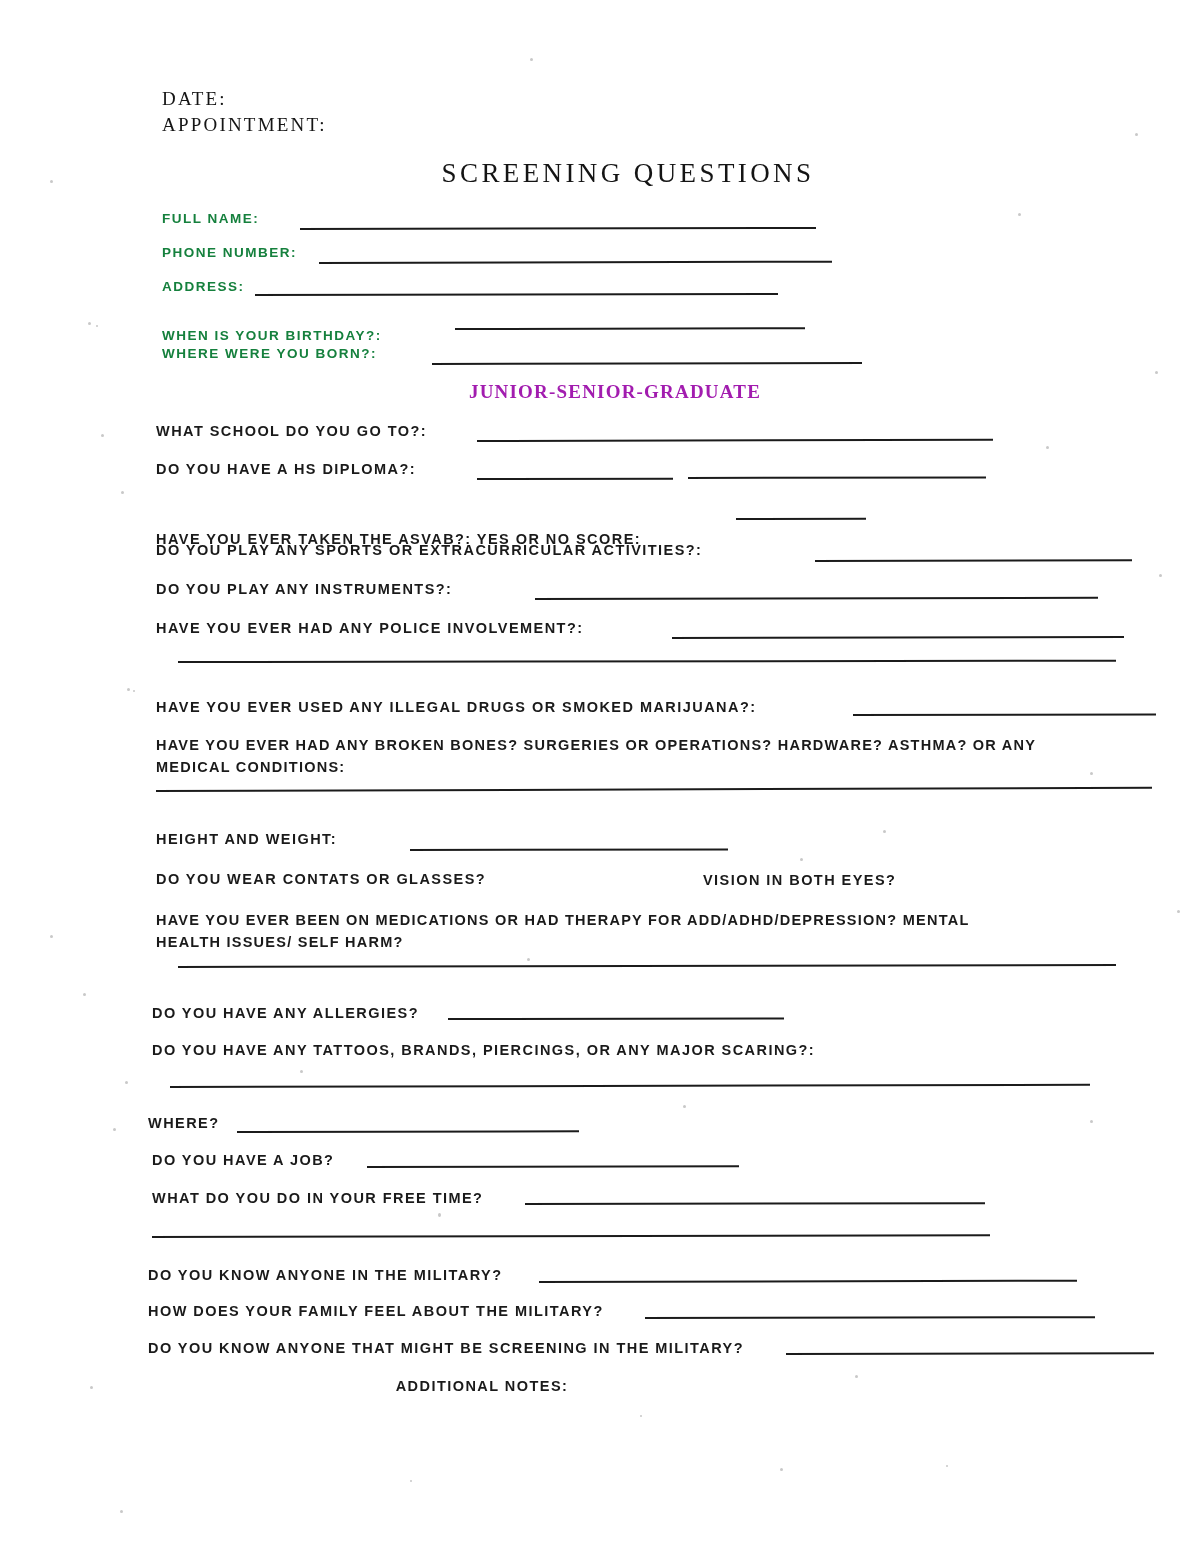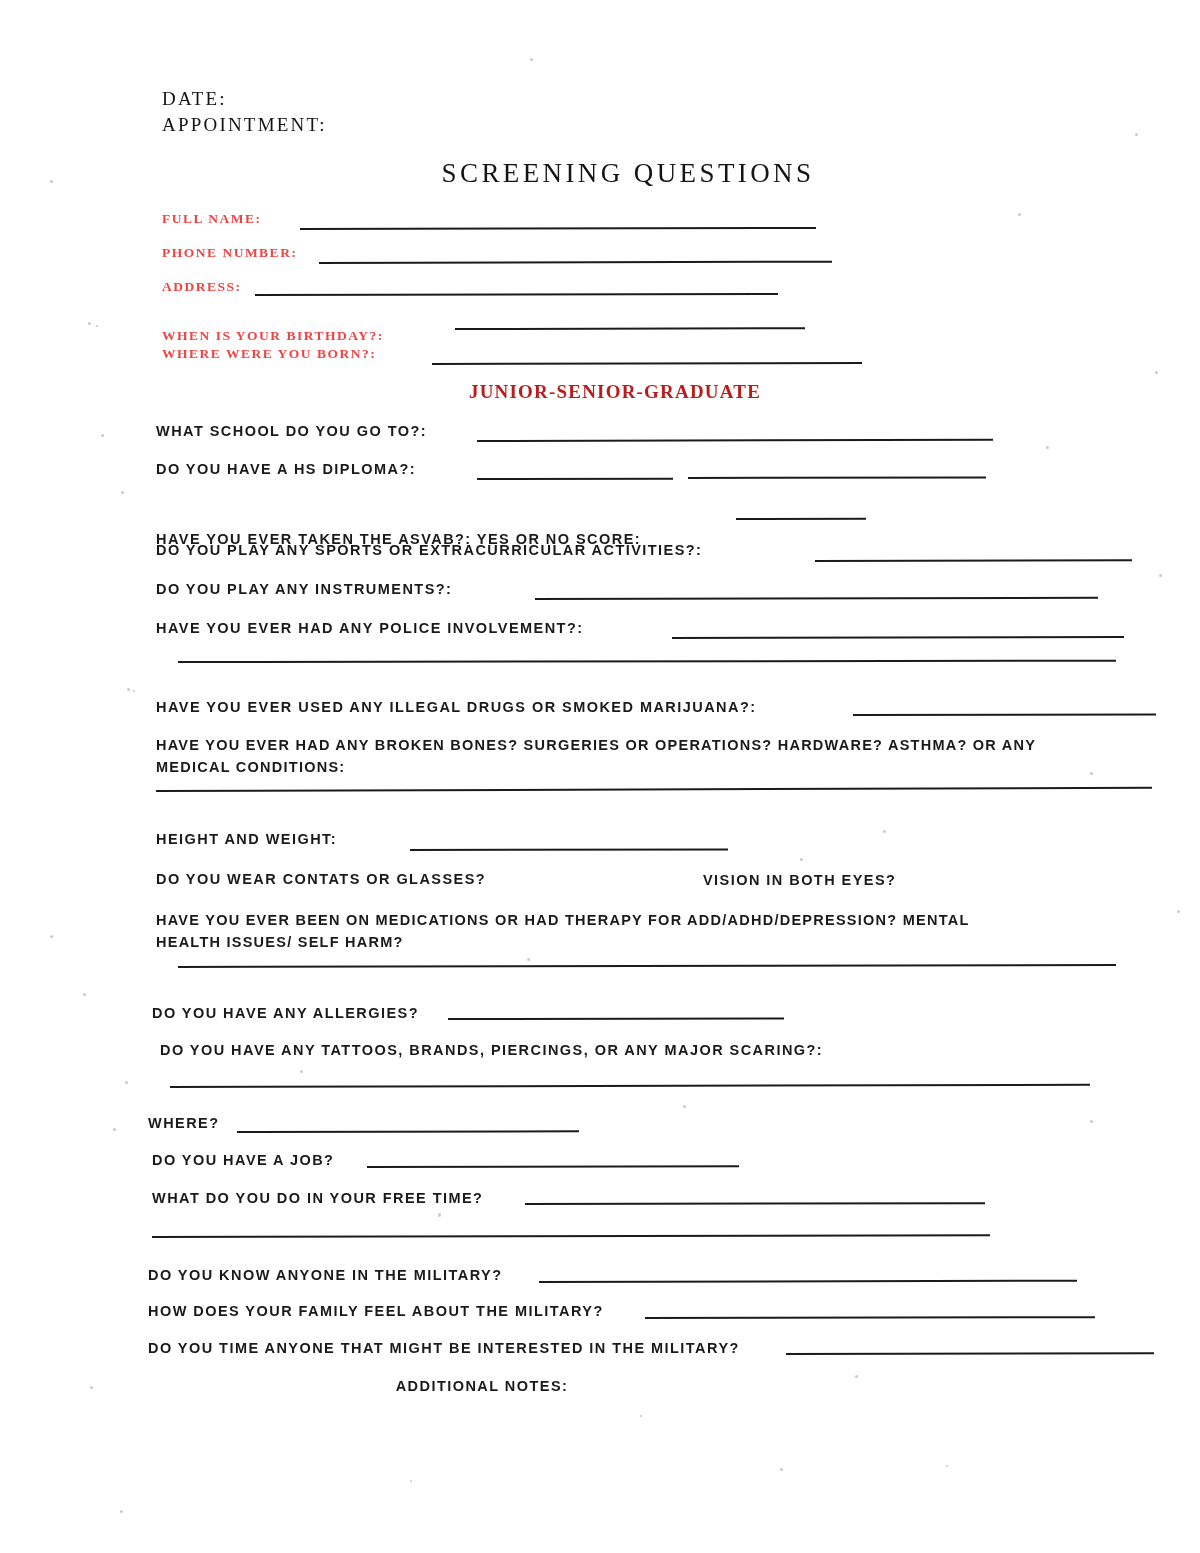--- a/index.html
+++ b/index.html
@@ -43,29 +43,29 @@
 
   #doc-title{
     position:absolute;top:158px;left:0;width:1200px;text-align:center;
     font-family:"Liberation Serif", serif;
     font-size:27px;font-weight:400;letter-spacing:3.4px;color:#141414;
     padding-left:56px;box-sizing:border-box;
   }
 
   .idlabel{
     position:absolute;
-    font-family:Liberation Serif, serif;
-    font-weight:700;font-size:13.5px;letter-spacing:1.5px;color:#ef4444;
+    font-family:Liberation Sans, sans-serif;
+    font-weight:700;font-size:13.5px;letter-spacing:1.5px;color:#15803d;
     white-space:nowrap;
   }
 
   #section-heading{
     position:absolute;top:381px;left:0;width:1200px;text-align:center;
     font-family:"Liberation Serif", serif;
-    font-size:19px;font-weight:700;letter-spacing:1.2px;color:#b91c1c;
+    font-size:19px;font-weight:700;letter-spacing:1.2px;color:#a21caf;
     padding-left:30px;box-sizing:border-box;
   }
 
   
   .rule{
     position:absolute;height:0;
     border-bottom:2px solid #1b1b1b;
     transform-origin:left center;
   }
 
@@ -163,37 +163,37 @@
 
   <div class="row q" style="left:156px;top:871px;">DO YOU WEAR CONTATS OR GLASSES?</div>
   <div class="row q" style="left:703px;top:872px;">VISION IN BOTH EYES?</div>
 
   <div class="row qn" style="left:156px;top:909px;width:870px;">HAVE YOU EVER BEEN ON MEDICATIONS OR HAD THERAPY FOR ADD/ADHD/DEPRESSION? MENTAL HEALTH ISSUES/ SELF HARM?</div>
   <div class="rule" style="left:178px;top:966px;width:938px;transform:rotate(-0.12deg);"></div>
 
   <div class="row q" style="left:152px;top:1005px;">DO YOU HAVE ANY ALLERGIES?</div>
   <div class="rule" style="left:448px;top:1018px;width:336px;transform:rotate(-0.1deg);"></div>
 
-  <div class="row q" style="left:152px;top:1042px;margin-left:8px;">DO YOU HAVE ANY TATTOOS, BRANDS, PIERCINGS, OR ANY MAJOR SCARING?:</div>
+  <div class="row q" style="left:152px;top:1042px;">DO YOU HAVE ANY TATTOOS, BRANDS, PIERCINGS, OR ANY MAJOR SCARING?:</div>
   <div class="rule" style="left:170px;top:1086px;width:920px;transform:rotate(-0.14deg);"></div>
 
   <div class="row q" style="left:148px;top:1115px;">WHERE?</div>
   <div class="rule" style="left:237px;top:1131px;width:342px;transform:rotate(-0.12deg);"></div>
 
   <div class="row q" style="left:152px;top:1152px;">DO YOU HAVE A JOB?</div>
   <div class="rule" style="left:367px;top:1166px;width:372px;transform:rotate(-0.1deg);"></div>
 
   <div class="row q" style="left:152px;top:1190px;">WHAT DO YOU DO IN YOUR FREE TIME?</div>
   <div class="rule" style="left:525px;top:1203px;width:460px;transform:rotate(-0.1deg);"></div>
   <div class="rule" style="left:152px;top:1236px;width:838px;transform:rotate(-0.12deg);"></div>
 
   <div class="row q" style="left:148px;top:1267px;">DO YOU KNOW ANYONE IN THE MILITARY?</div>
   <div class="rule" style="left:539px;top:1281px;width:538px;transform:rotate(-0.14deg);"></div>
 
   <div class="row q" style="left:148px;top:1303px;">HOW DOES YOUR FAMILY FEEL ABOUT THE MILITARY?</div>
   <div class="rule" style="left:645px;top:1317px;width:450px;transform:rotate(-0.1deg);"></div>
 
-  <div class="row q" style="left:148px;top:1340px;">DO YOU TIME ANYONE THAT MIGHT BE INTERESTED IN THE MILITARY?</div>
+  <div class="row q" style="left:148px;top:1340px;">DO YOU KNOW ANYONE THAT MIGHT BE SCREENING IN THE MILITARY?</div>
   <div class="rule" style="left:786px;top:1353px;width:368px;transform:rotate(-0.1deg);"></div>
 
   <div class="row q" style="left:0;top:1378px;width:964px;text-align:center;white-space:normal;">ADDITIONAL NOTES:</div>
 
 </div>
 
 </body></html>

